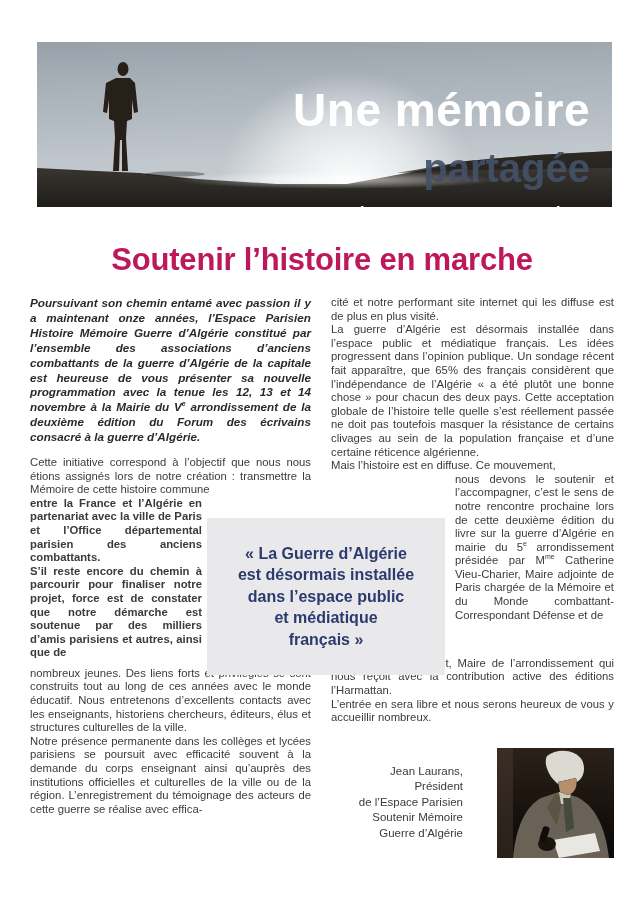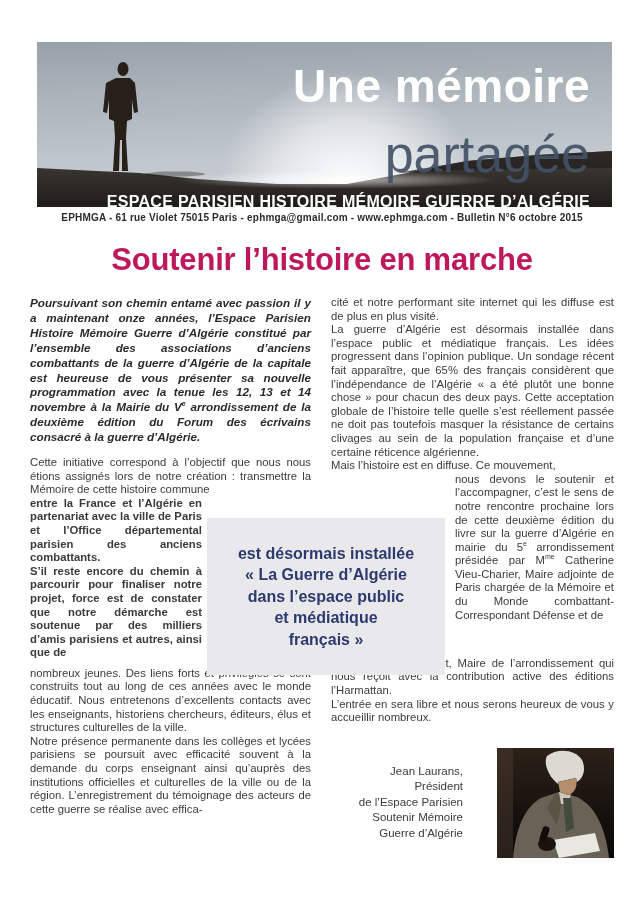--- a/index.html
+++ b/index.html
@@ -9,23 +9,23 @@
   }
   
   .banner { position:absolute; left:37px; top:42px; width:575px; height:165px; overflow:hidden; }
   .banner-sky {
     position:absolute; left:0; top:0; right:0; bottom:0;
     background:
       radial-gradient(170px 150px at 54% 86%, rgba(255,255,255,0.95) 0%, rgba(255,255,255,0.55) 40%, rgba(255,255,255,0) 75%),
       linear-gradient(178deg,#98a0a9 0%, #aab2ba 28%, #bfc6cc 65%, #ced3d7 100%);
   }
   .banner svg.scene { position:absolute; left:0; top:0; }
-  .banner-text { position:absolute; right:22px; top:20px; text-align:right; }
+  .banner-text { position:absolute; right:22px; top:44px; text-align:right; }
   .banner-title1 { font-size:46px; font-weight:bold; color:#ffffff; line-height:48px; letter-spacing:0.5px; }
-  .banner-title2 { font-size:52px; font-weight:400; color:rgba(67,80,102,0.92); line-height:52px; margin-top:18px; }
+  .banner-title2 { font-size:40px; font-weight:700; color:rgba(67,80,102,0.92); line-height:52px; margin-top:8px; }
   .banner-subtitle { margin-top:13px; font-size:16px; font-weight:bold; color:#ffffff; letter-spacing:0.3px; }
   
   .address {
     position:absolute; left:30px; top:212px; width:584px; text-align:center;
     font-size:10px; font-weight:bold; letter-spacing:0.2px; color:#2b2b2b; white-space:nowrap;
   }
   
   .headline {
     position:absolute; left:30px; top:242px; width:584px; text-align:center;
     font-size:31px; font-weight:bold; color:#be185d; letter-spacing:-0.2px;
@@ -82,21 +82,20 @@
         <path d="M79,36 L93,36 L98,41 L101,70 L97,71 L95,58 L95,77 L90,79 L89,96 L91,129 L85,129 L85,98 L83,98 L82,129 L76,129 L78,96 L77,79 L72,77 L72,58 L70,71 L66,70 L69,41 Z"></path>
       </g>
     </svg>
     <div class="banner-text">
       <div class="banner-title1">Une mémoire</div>
       <div class="banner-title2">partagée</div>
       <div class="banner-subtitle">ESPACE PARISIEN HISTOIRE MÉMOIRE GUERRE D’ALGÉRIE</div>
     </div>
   </div>
 
-  <div class="address">EPHMGA - 61 rue Violet 75015 Paris - ephmga@gmail.com - www.ephmga.com - Bulletin N°6 octobre 2015</div>
 
   <div class="headline">Soutenir l’histoire en marche</div>
 
   <div class="cols">
 
     <div class="col-left">
       <p class="intro">Poursuivant son chemin entamé avec passion il y a maintenant onze années, l’Espace Parisien Histoire Mémoire Guerre d’Algérie constitué par l’ensemble des associations d’anciens combattants de  la guerre d’Algérie de la capitale est heureuse de vous présenter sa nouvelle programmation avec la tenue les 12, 13 et 14 novembre à la Mairie du V<sup>e</sup> arrondissement de la deuxième édition du Forum des écrivains consacré à la guerre d’Algérie.</p>
       <p>Cette initiative correspond à l’objectif que nous nous étions assignés lors de notre création : transmettre la Mémoire de cette histoire commune</p>
       <div class="narrow-row left-side">
         <div class="narrow-left">
@@ -148,21 +147,21 @@
           <path d="M61,34 L79,30 C81,38 78,45 71,47 L63,44 Z" fill="#b5först"></path>
           <path d="M61,34 L79,30 C81,38 78,45 71,47 L63,44 Z" fill="#b58e6e"></path>
           <path d="M56,92 L98,85 L103,103 L62,110 Z" fill="#e9e7e1"></path>
           <ellipse cx="50" cy="96" rx="9" ry="7" fill="#1a130e"></ellipse>
           <rect x="44" y="78" width="7" height="16" rx="3" transform="rotate(18 47 86)" fill="#120d0a"></rect>
         </svg>
       </div>
     </div>
 
     <div class="quote-box">
+      <div class="quote-line">« La Guerre d’Algérie</div>
       <div class="quote-line">est désormais installée</div>
-      <div class="quote-line">« La Guerre d’Algérie</div>
       <div class="quote-line">dans l’espace public</div>
       <div class="quote-line">et médiatique</div>
       <div class="quote-line">français »</div>
     </div>
 
   </div>
 </div>
 
 </body></html>

